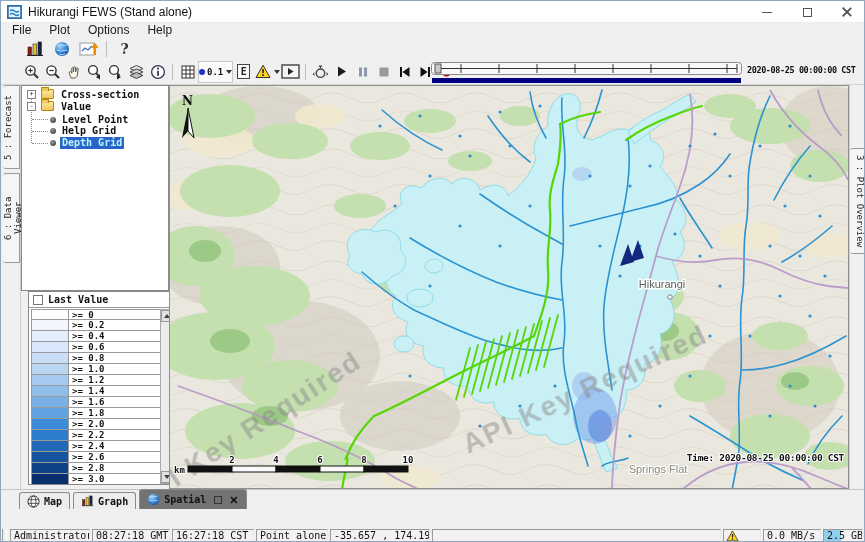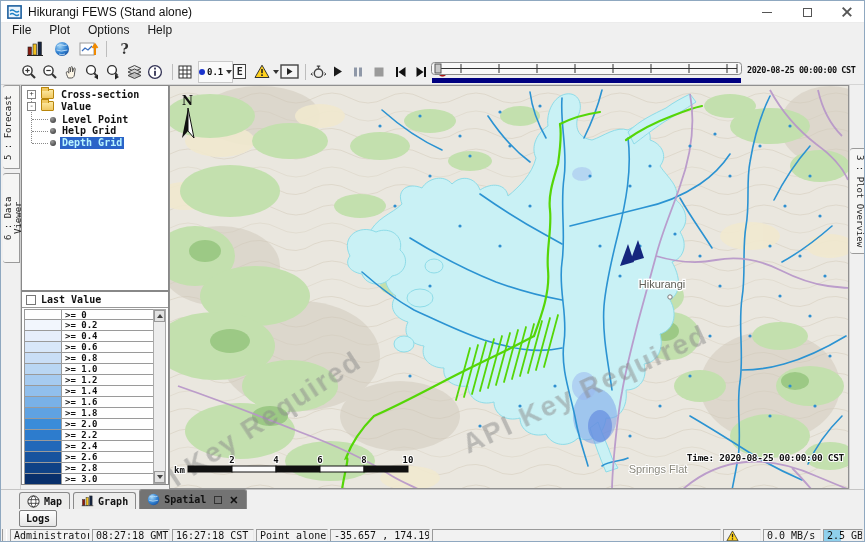--- a/index.html
+++ b/index.html
@@ -18,21 +18,21 @@
   .glyph-close::before,.glyph-close::after{content:"";position:absolute;left:4px;top:-1px;width:1.6px;height:12px;background:#555}
   .glyph-close::before{transform:rotate(45deg)}.glyph-close::after{transform:rotate(-45deg)}
 
   
   .menubar{position:absolute;top:22px;left:0;width:100%;height:15px;background:#f0f0f0;display:flex;align-items:flex-end;padding-left:2px}
   .menu-item{font-size:12px;color:#1a1a1a;padding:0 9px;line-height:15px}
 
   
   .toolbar1{position:absolute;top:37px;left:0;width:100%;height:21px;background:#f0f0f0;display:flex;align-items:center;padding-left:20px}
   .toolbar2{position:absolute;top:58px;left:0;width:100%;height:26px;background:#f0f0f0;display:flex;align-items:center;padding-left:20px;border-bottom:1px solid #d5d5d5}
-  .tbtn{height:22px;min-width:21px;display:flex;align-items:center;gap:1px}
+  .tbtn{height:22px;min-width:21px;display:flex;align-items:center;justify-content:center;gap:1px}
   .tbtn1{height:20px;min-width:27px;display:flex;align-items:center;justify-content:center}
   .tsep{width:1px;height:16px;background:#bdbdbd;margin:0 4px}
   .caret{width:0;height:0;border-left:3.5px solid transparent;border-right:3.5px solid transparent;border-top:4px solid #333;margin-left:2px}
   .dot-blue{width:6px;height:6px;border-radius:50%;background:#1a33cc;margin-right:1px}
   .lbl-scale{font:bold 9px "DejaVu Sans Mono",monospace;color:#111}
   .ebox{display:flex;align-items:center;justify-content:center;width:13px;height:15px;border:1.4px solid #444;font:bold 10px "DejaVu Sans Mono",monospace;color:#222;background:#fafafa}
   .help-q{font:bold 14px "DejaVu Serif",serif;color:#333}
   .timeline{position:absolute;left:430px;top:2px;width:312px;height:23px}
   .tl-date{position:absolute;left:746px;top:6px;width:116px;font:bold 8.5px "DejaVu Sans Mono",monospace;letter-spacing:-0.4px;color:#111;white-space:nowrap}
 
@@ -52,21 +52,21 @@
   .folder-icon{position:absolute;left:19px;top:0;width:13px;height:10px;background:linear-gradient(#fce8a0,#f0c862);border:1px solid #b8860b;border-radius:1px}
   .folder-icon::before{content:"";position:absolute;left:-1px;top:-3px;width:6px;height:3px;background:#f0c862;border:1px solid #b8860b;border-bottom:none;border-radius:1px 1px 0 0}
   .bullet{position:absolute;left:28px;top:3px;width:6px;height:6px;border-radius:50%;background:radial-gradient(circle at 35% 30%,#9a9a9a,#2e2e2e)}
   .tree-label{position:absolute;left:37px;top:0;font:bold 10px "DejaVu Sans Mono",monospace;line-height:12px;color:#111;white-space:nowrap;padding:0 2px}
   .tree-row.child .tree-label{left:38px}
   .tree-label.selected{background:#2a64c8;color:#b8f4ff}
   .tline{position:absolute}
   .tline.v{border-left:1px dotted #8a8a8a;width:0}
   .tline.h{border-top:1px dotted #8a8a8a;height:0}
 
-  .legend-panel{position:absolute;left:0;top:206px;width:148px;height:194px;background:#fff;border:1px solid #888}
+  .legend-panel{position:absolute;left:7px;top:206px;width:148px;height:194px;background:#fff;border:1px solid #888}
   .legend-header{height:16px;border-bottom:1px solid #999;display:flex;align-items:center;padding-left:4px;gap:5px;background:#fff}
   .checkbox{width:10px;height:10px;border:1px solid #777;background:#fff}
   .legend-header-label{font:bold 10px "DejaVu Sans Mono",monospace;color:#111}
   .legend-rows{position:absolute;left:2px;top:17px;width:130px;height:175px;overflow:hidden}
   .legend-row{display:flex;height:11px}
   .legend-row .swatch{width:38px;border:1px solid #9a9a9a;border-top:none}
   .legend-row .lg-label{flex:1;border:1px solid #9a9a9a;border-top:none;border-left:none;background:#fff;font:bold 9px "DejaVu Sans Mono",monospace;line-height:9px;padding:1px 0 0 3px;color:#111}
   .legend-row:first-child .swatch,.legend-row:first-child .lg-label{border-top:1px solid #9a9a9a}
   .legend-scroll{position:absolute;right:2px;top:17px;width:13px;height:175px;background:#ececec;border:1px solid #aaa}
   .sb-btn{position:absolute;left:0;width:11px;height:12px;background:#e2e2e2;border:1px solid #999;display:flex;align-items:center;justify-content:center}
@@ -724,23 +724,20 @@
             <circle cx="8" cy="8" r="7" fill="url(#spGlobe)"></circle>
             <path d="M3 5 q3-2 5-1 t5 0 M2.6 9 q4 2 10.8 0" stroke="#d6ecfb" stroke-width="1" fill="none" opacity="0.8"></path>
           </svg>
         </span>
         <span class="btab-label">Spatial</span>
         <span class="tab-restore"></span>
         <span class="tab-close"></span>
       </div>
     </div>
 
-  <div class="logsrow">
-    <span class="logs-btn">Logs</span>
-  </div>
 
   <div class="statusbar">
     <span class="grip"></span>
     <span class="sseg w-user">Administrator</span>
     <span class="sseg w-gmt">08:27:18 GMT</span>
     <span class="sseg w-loc">16:27:18 CST</span>
     <span class="sseg w-mode">Point alone</span>
     <span class="sseg w-coord">-35.657 , 174.199</span>
     <span class="sseg w-spacer"></span>
     <span class="sseg w-warn">

